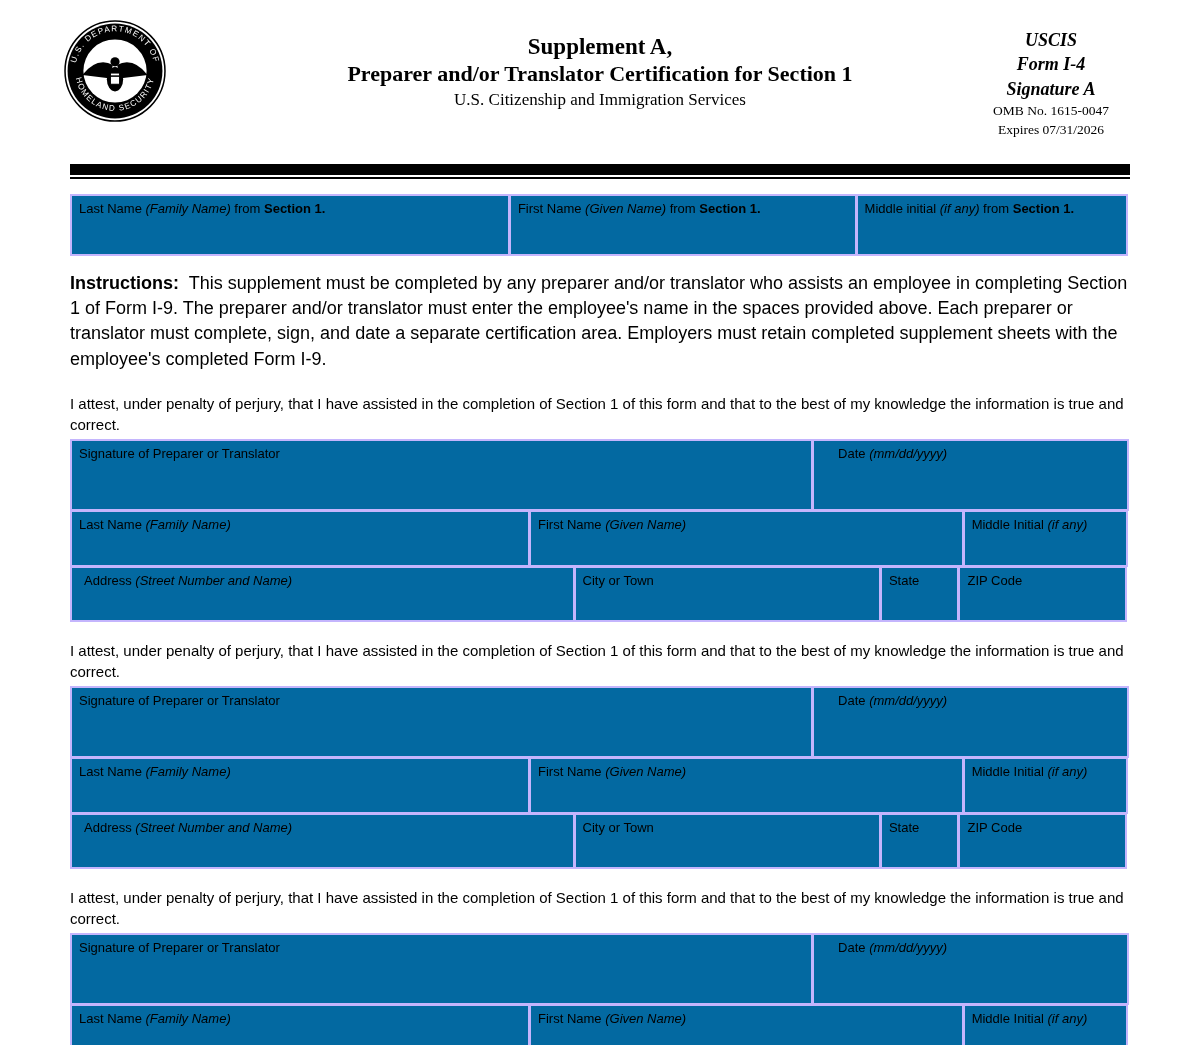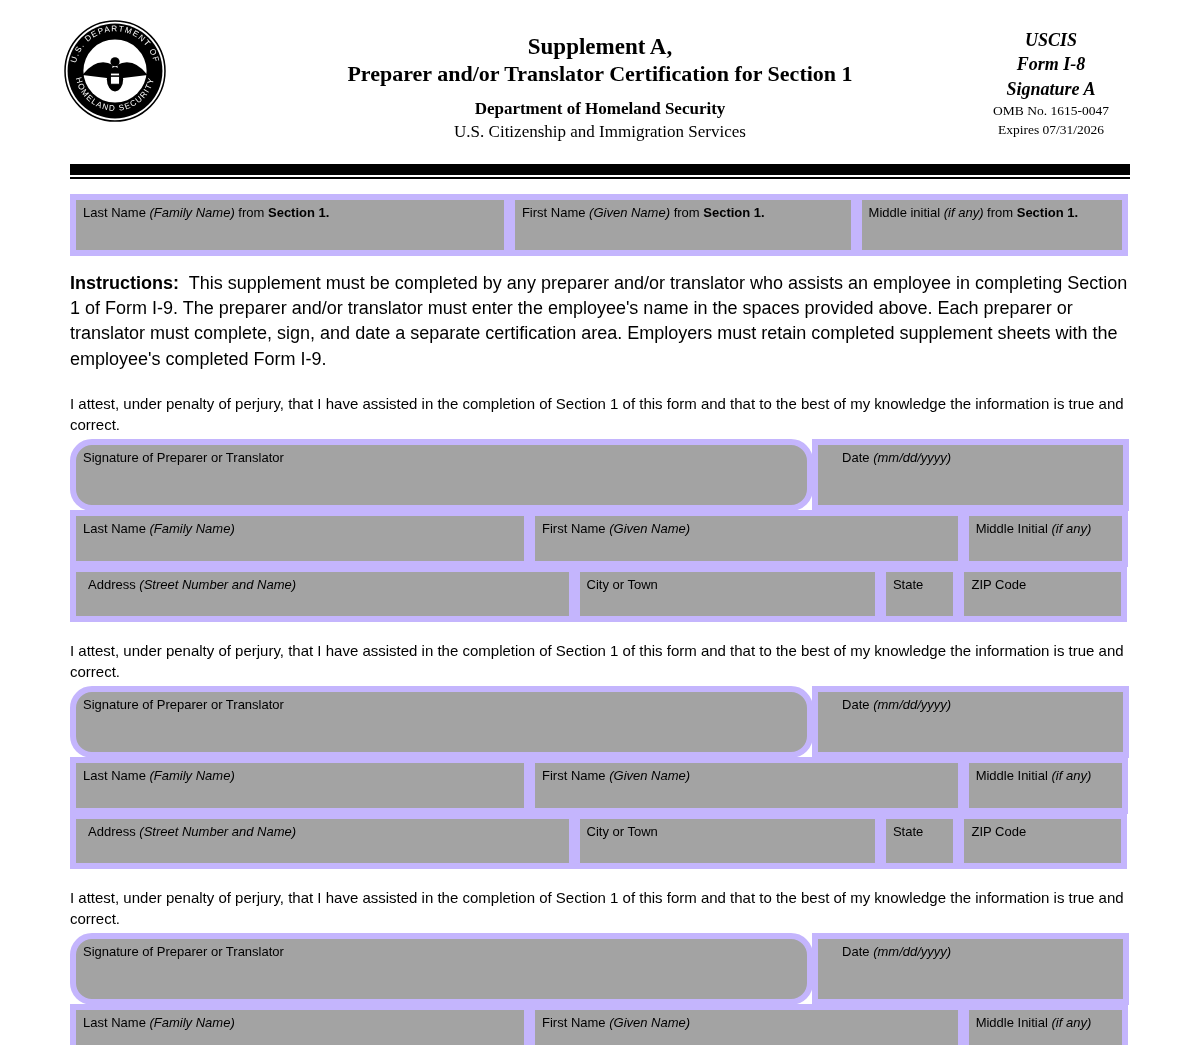--- a/index.html
+++ b/index.html
@@ -26,33 +26,33 @@
   
   .rules { margin-top:6px; }
   .rule-thick { height:11px; background:#000; }
   .rule-thin  { height:2px;  background:#000; margin-top:2px; }
 
   
   .ftable { width:100%; }
   .ftable.top-fields { margin-top:15px; }
   .frow { display:flex; }
   .frow + .frow { margin-top:-1px; }
-  .fcell { border:6px solid #c4b5fd; padding:3px 7px; background:#a3a3a3; position:relative; }
+  .fcell { border:2px solid #c4b5fd; padding:3px 7px; background:#0369a1; position:relative; }
   .fcell + .fcell { margin-left:-1px; }
   .lbl { font-size:13px; line-height:1.25; display:inline; }
   .lbl i { font-style:italic; }
   .lbl b { font-weight:bold; }
 
   .h-top  { height:62px; }
   .h-sig  { height:72px; }
   .h-name { height:57px; }
   .h-addr { height:56px; }
 
   .w-t1 { width:41.5%; } .w-t2 { width:32.8%; } .w-t3 { width:25.7%; }
-  .w-sig { width:70.1%;border-radius:22px; } .w-date { width:29.9%;padding-left:24px; }
+  .w-sig { width:70.1%; } .w-date { width:29.9%;padding-left:24px; }
   .w-ln { width:43.4%; } .w-fn { width:41%; } .w-mi { width:15.6%; }
   .w-ad { width:47.6%;padding-left:12px; } .w-ct { width:29%; } .w-st { width:7.5%; } .w-zip { width:15.9%; }
 
   
   .instructions { margin-top:15px; font-size:18px; line-height:1.4; }
   .instructions b { font-weight:bold; }
   .attestation { margin-top:18px; margin-bottom:4px; font-size:15px; line-height:1.4; font-weight:normal; }
   .attestation.first { margin-top:21px; }
 </style>
 </head>
@@ -82,27 +82,26 @@
         <ellipse cx="50" cy="58" rx="8" ry="12"></ellipse>
         <circle cx="50" cy="41" r="4.5"></circle>
         <rect x="45.5" y="52" width="9" height="11" fill="#fff" stroke="#000" stroke-width="1"></rect>
         <path d="M45.5 55 h9" stroke="#000" stroke-width="1.5"></path>
       </g>
     </svg>
 
     <div class="title-block">
       <div class="title-line1">Supplement A,</div>
       <div class="title-line2">Preparer and/or Translator Certification for Section 1</div>
-      <div class="dept-line">Department of Homeland Security</div>
       <div class="agency-line">U.S. Citizenship and Immigration Services</div>
     </div>
 
     <div class="form-box">
       <div class="fb-big">USCIS</div>
-      <div class="fb-big">Form I-8</div>
+      <div class="fb-big">Form I-4</div>
       <div class="fb-big">Signature A</div>
       <div class="fb-small">OMB No. 1615-0047</div>
       <div class="fb-small">Expires 07/31/2026</div>
     </div>
   </div>
 
   <div class="rules">
     <div class="rule-thick"></div>
     <div class="rule-thin"></div>
   </div>

